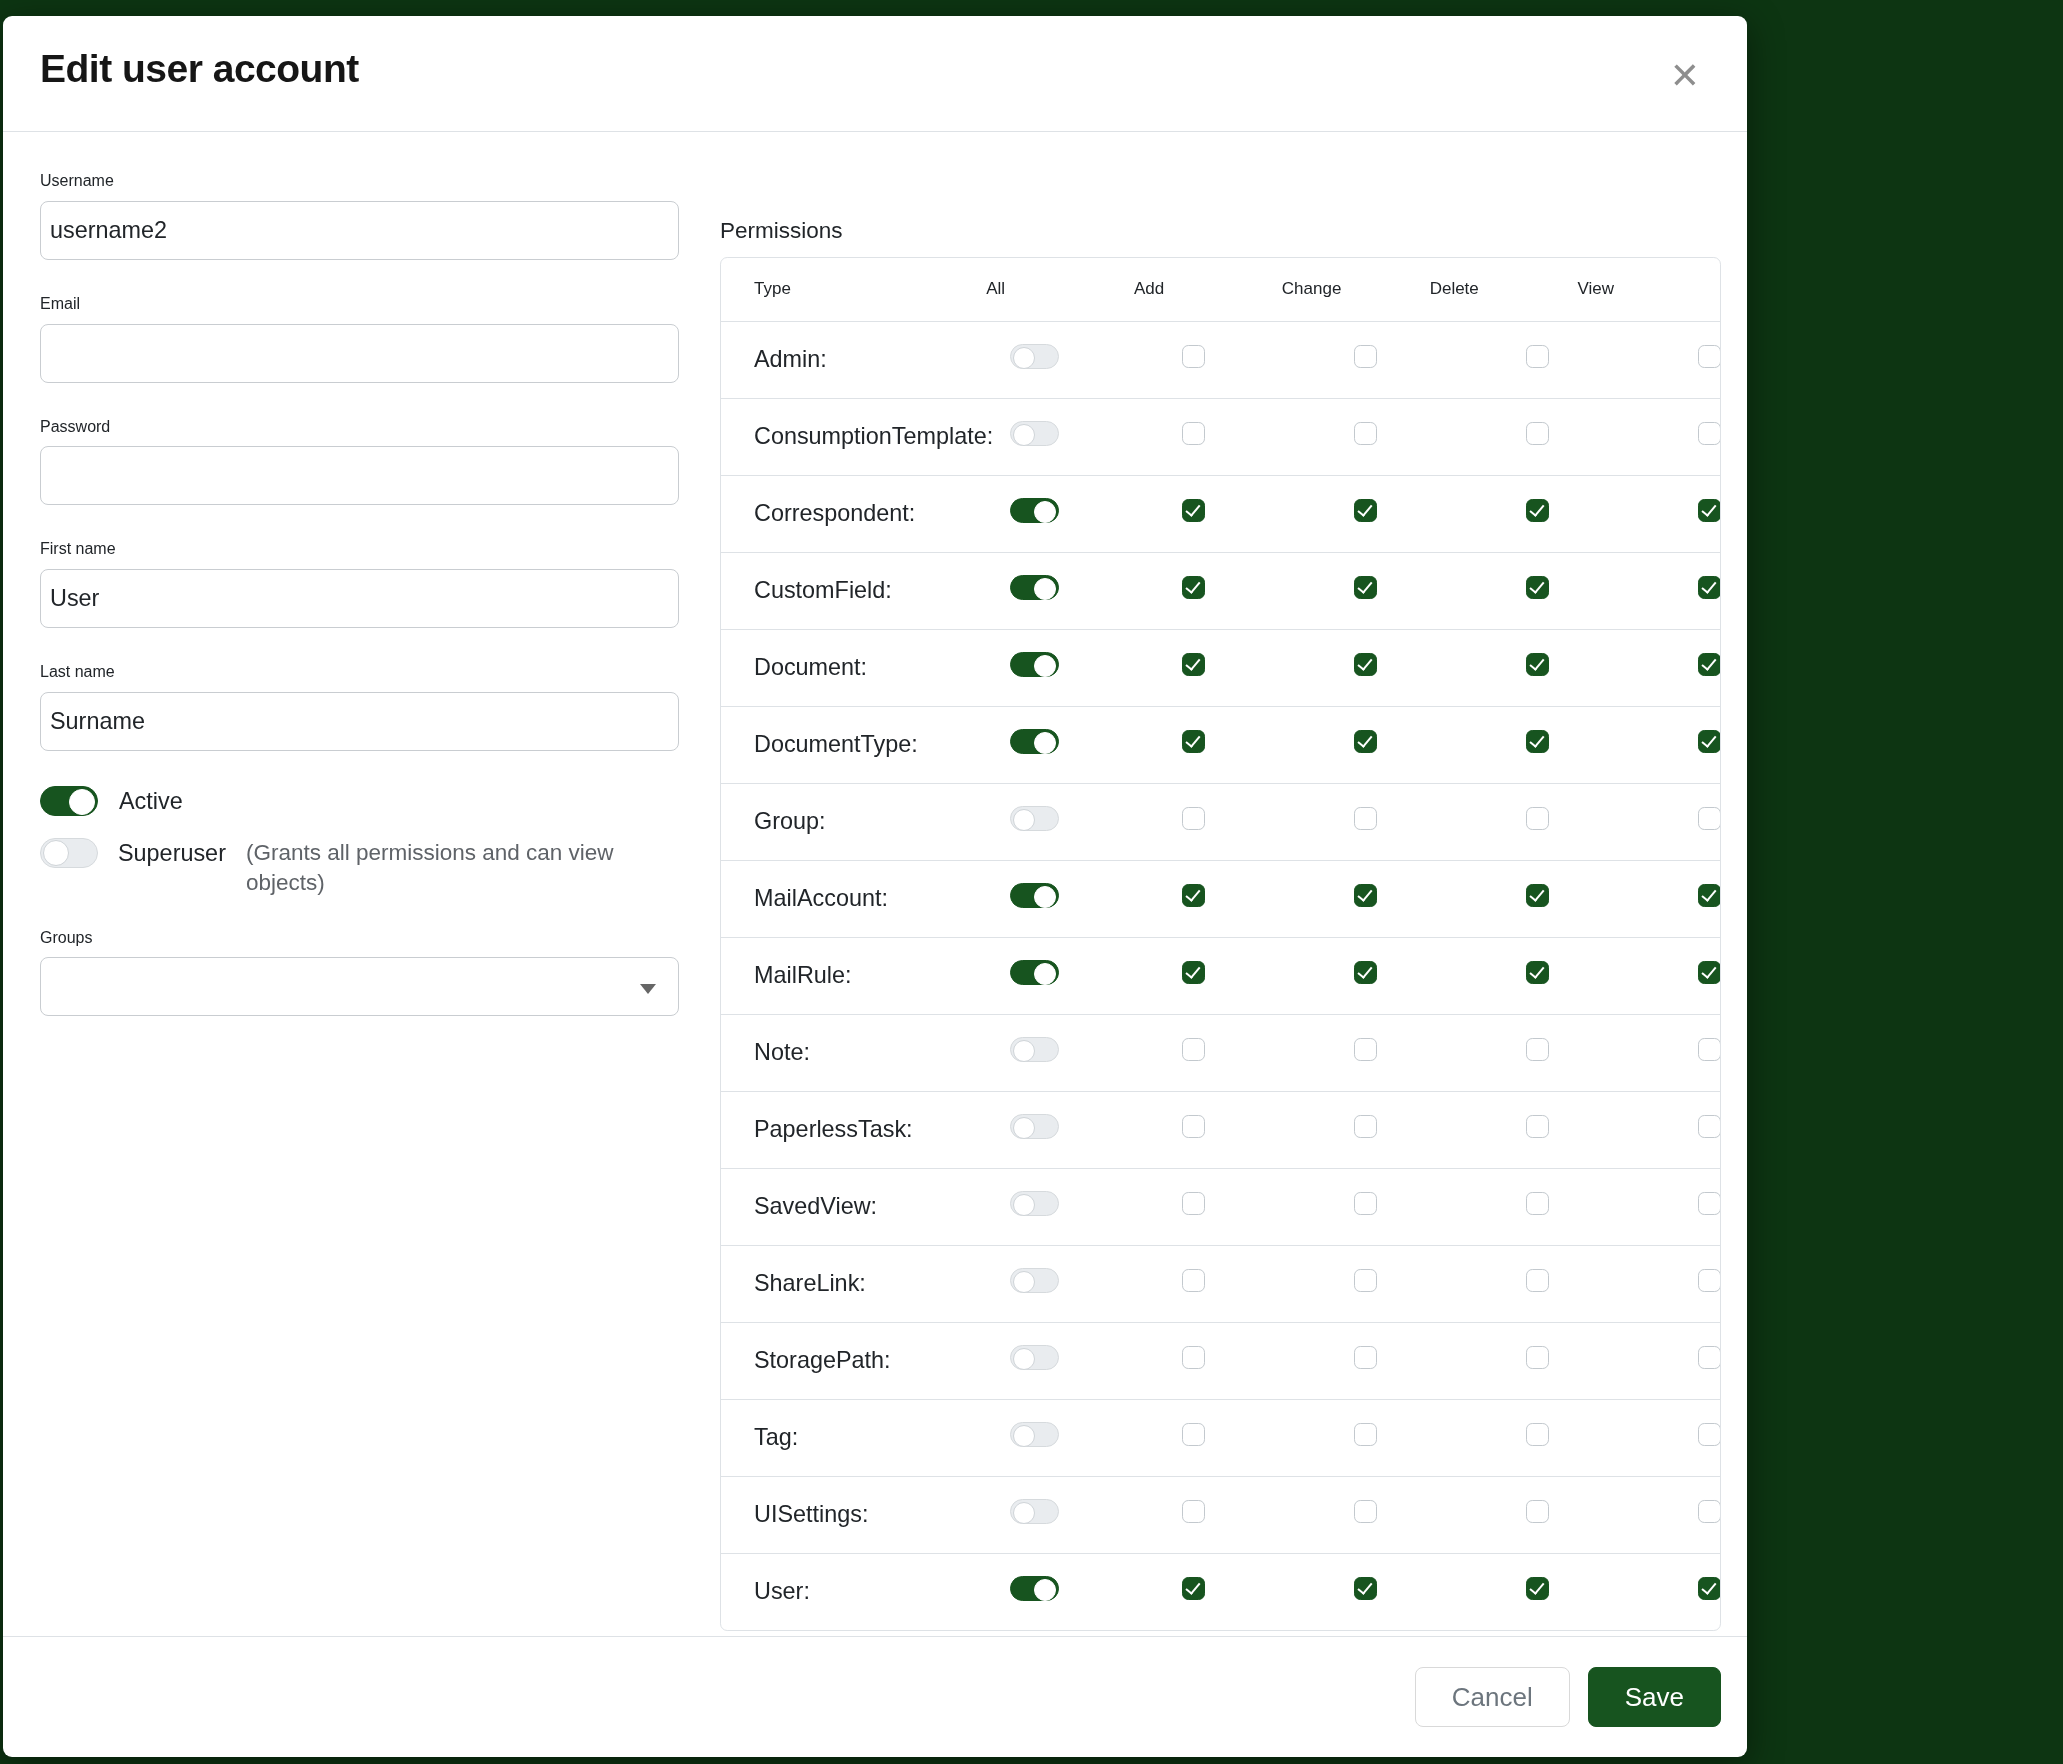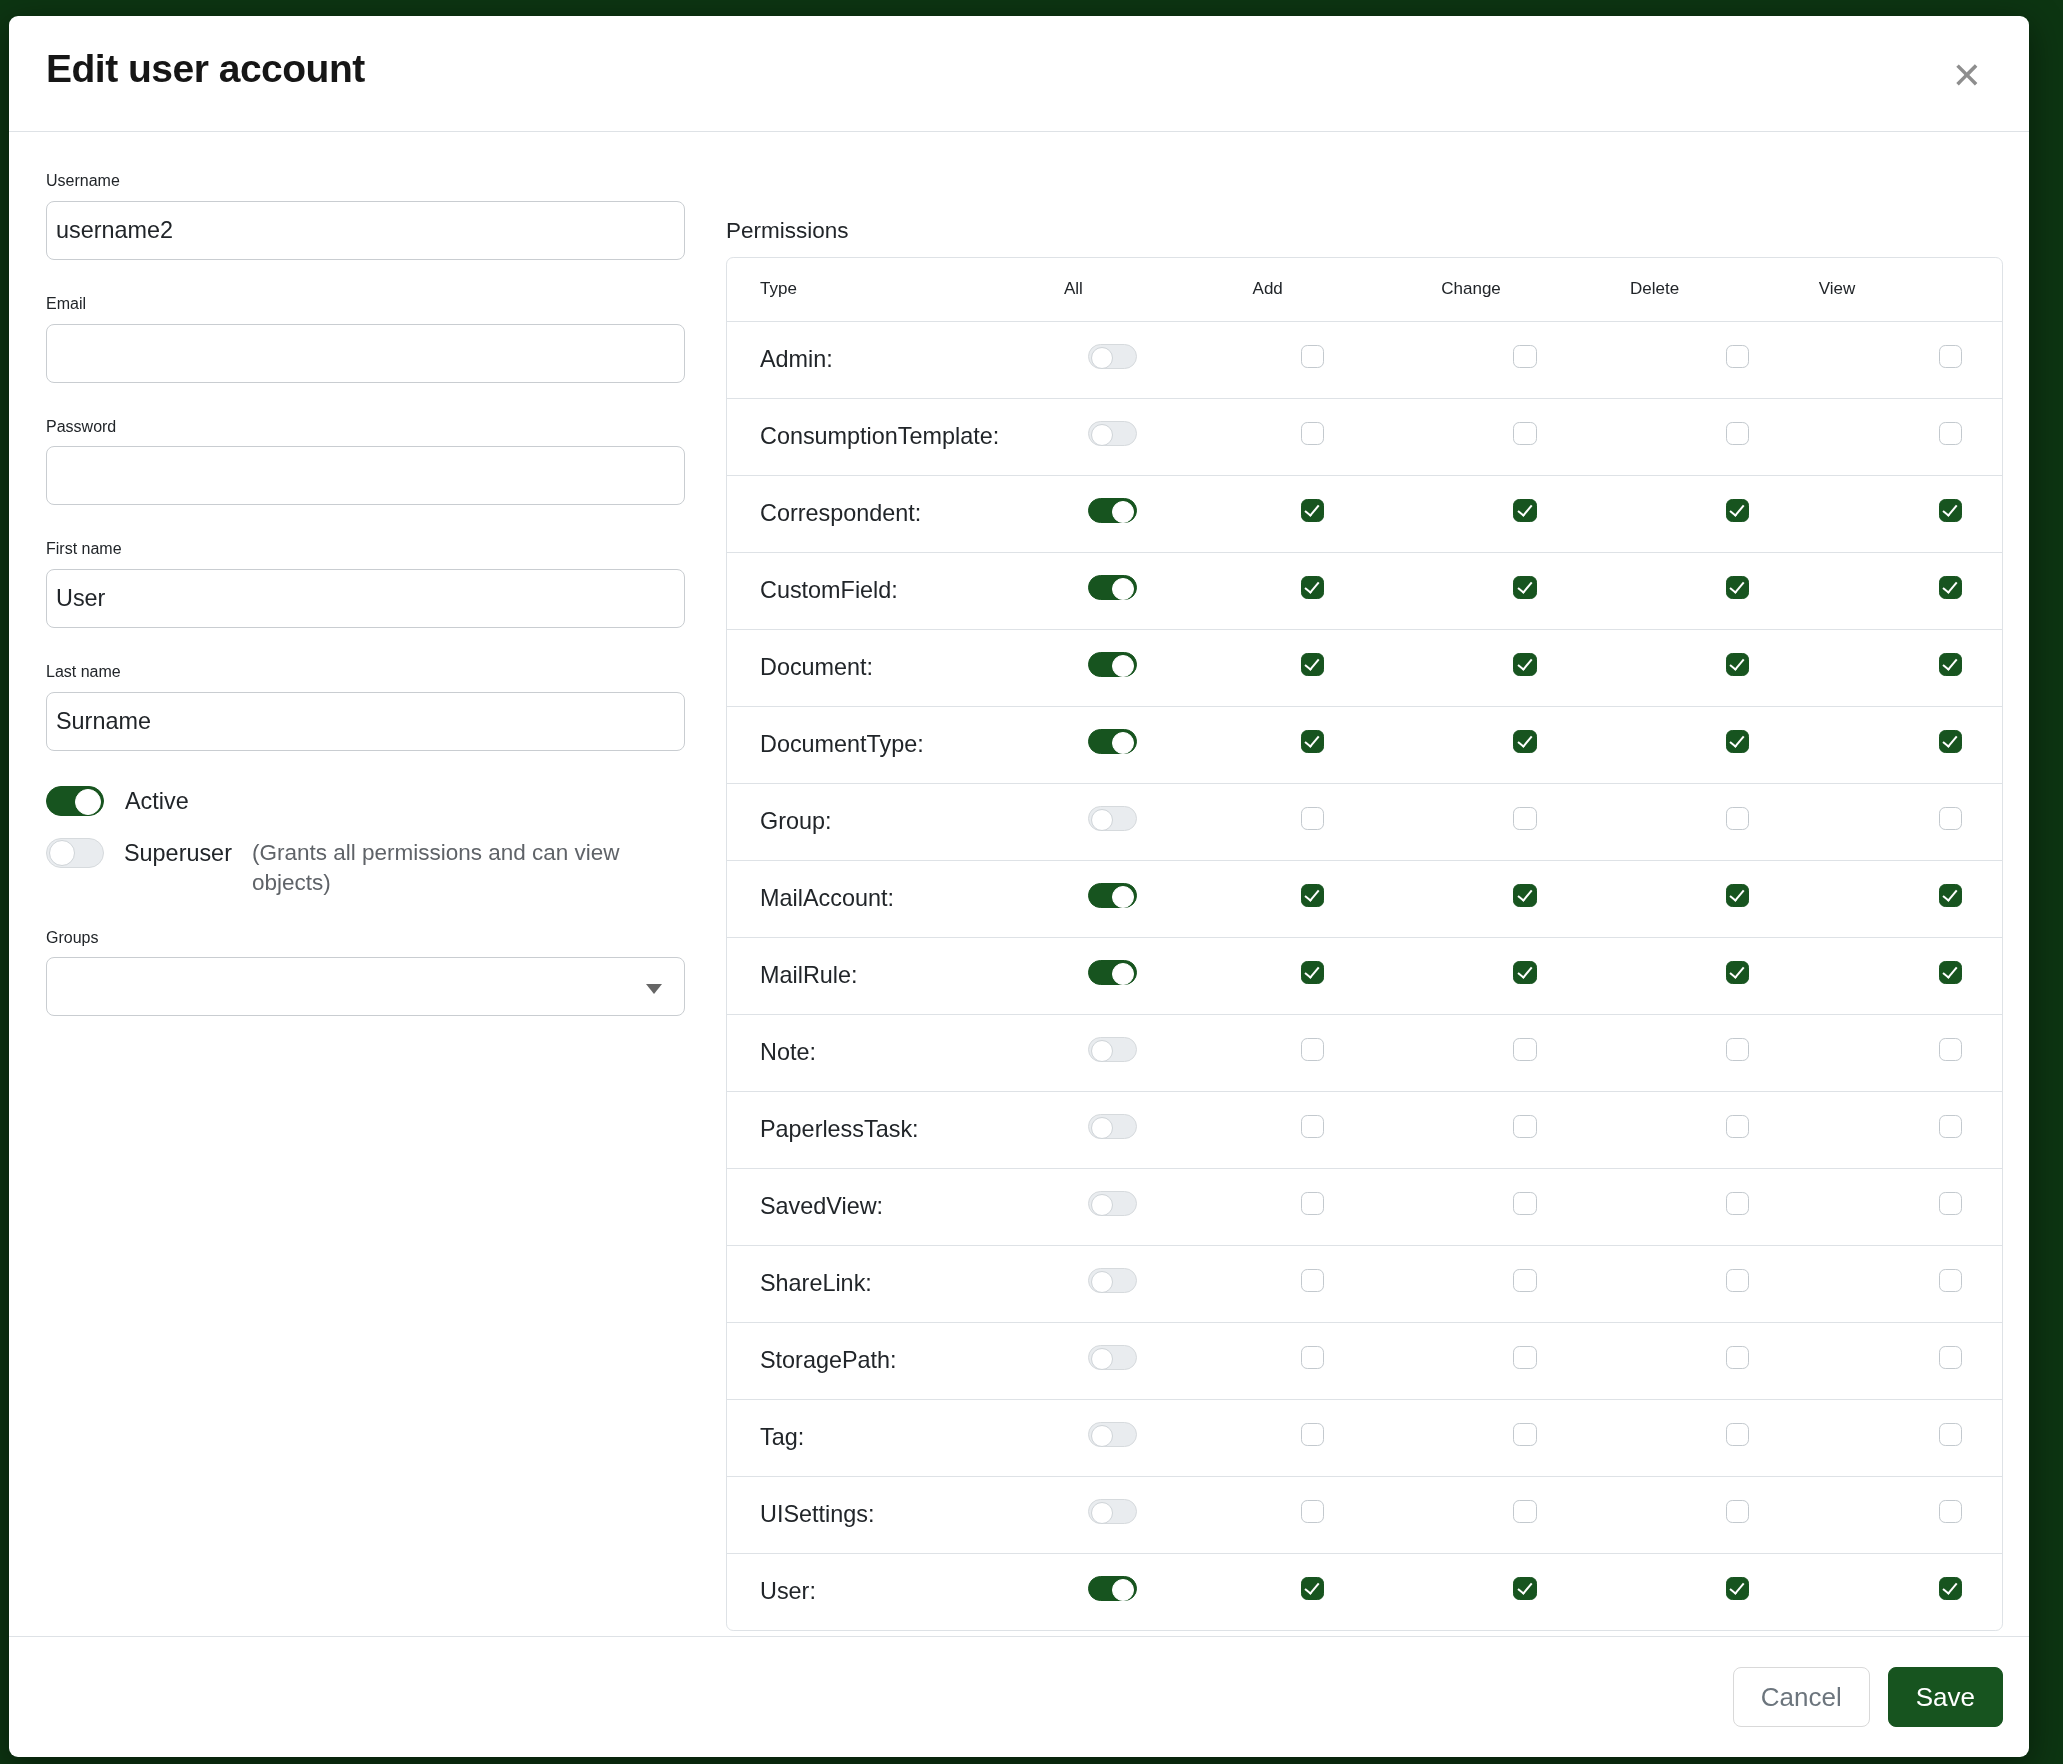--- a/index.html
+++ b/index.html
@@ -4,21 +4,21 @@
 <style>
   :root{ --accent:#17541f; --border:#dee2e6; --text:#212529; }
   *{ box-sizing:border-box; }
   html,body{ margin:0; padding:0; }
   body{
     width:2063px; height:1764px; position:relative; overflow:hidden;
     background:#0d3512;
     font-family:"Liberation Sans", sans-serif; color:var(--text);
   }
   .modal{
-    position:absolute; left:9px; top:16px; width:2020px; height:1741px;
+    position:absolute; left:3px; top:16px; width:1744px; height:1741px;
     background:#fff; border-radius:9px; display:flex; flex-direction:column;
     box-shadow:0 9px 36px rgba(0,0,0,.45);
   }
   
   .modal-header{
     padding:31px 40px 0 37px; height:116px; flex:0 0 auto;
     display:flex; justify-content:space-between; align-items:flex-start;
     border-bottom:0.9px solid var(--border);
   }
   .modal-title{ margin:0; font-size:39px; font-weight:700; color:#161616; line-height:1.15; letter-spacing:-0.5px; }
@@ -75,21 +75,21 @@
   .perm-grid{ display:grid; grid-template-columns:26% 14.8% 14.8% 14.8% 14.8% 14.8%; align-items:center; }
   .perm-header{ height:63px; font-size:17px; color:var(--text); }
   .perm-row{ height:77px; border-top:0.9px solid var(--border); font-size:23.4px;gap:24px; }
   .cell{ padding-left:5.4px; }
   .cell.type{ padding-left:33px; }
   
   .modal-footer{
     flex:0 0 auto; height:121px; border-top:0.9px solid var(--border);
     display:flex; align-items:center; justify-content:flex-end; gap:18px; padding:0 26px;
   }
-  .btn{ height:60px; padding:0 27px; border-radius:8px; font-size:26px; font-family:"Liberation Sans", sans-serif; cursor:pointer; }
+  .btn{ height:60px; padding:0 36px; border-radius:8px; font-size:26px; font-family:"Liberation Sans", sans-serif; cursor:pointer; }
   .btn-cancel{ background:#fff; color:#6c757d; border:0.9px solid #d9d9d9; }
   .btn-save{ background:var(--accent); color:#fff; border:0.9px solid var(--accent); }
 </style>
 </head>
 <body style="background: rgb(13, 53, 18);">
 
 <div class="modal">
 
   <div class="modal-header">
     <h1 class="modal-title">Edit user account</h1>

